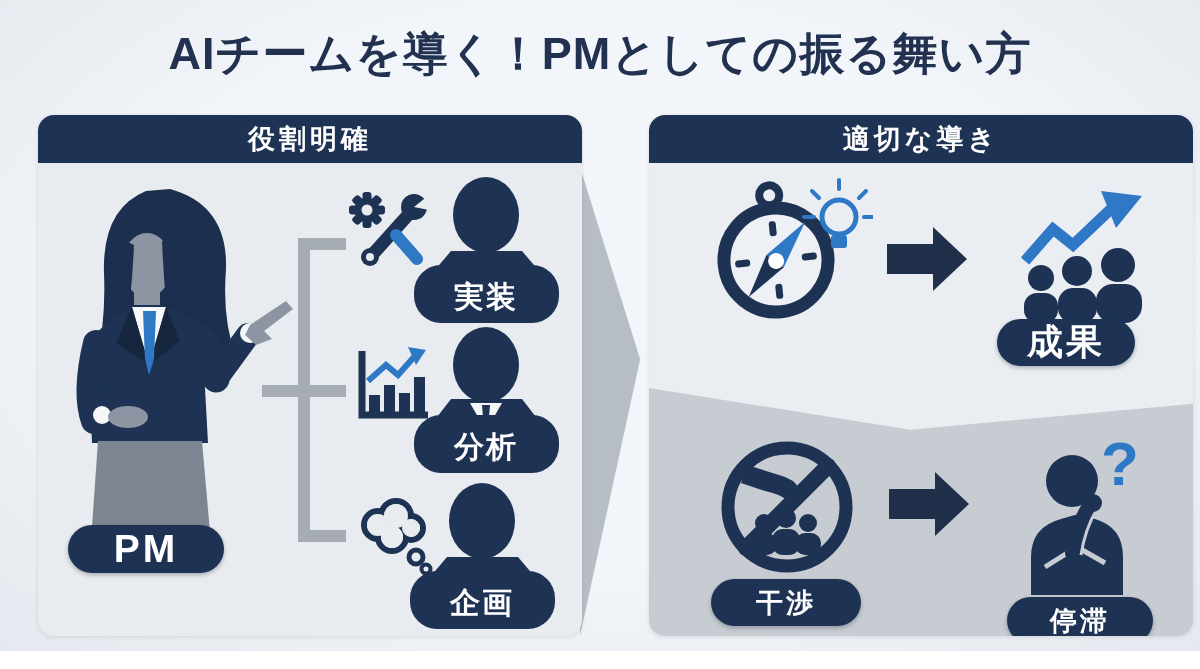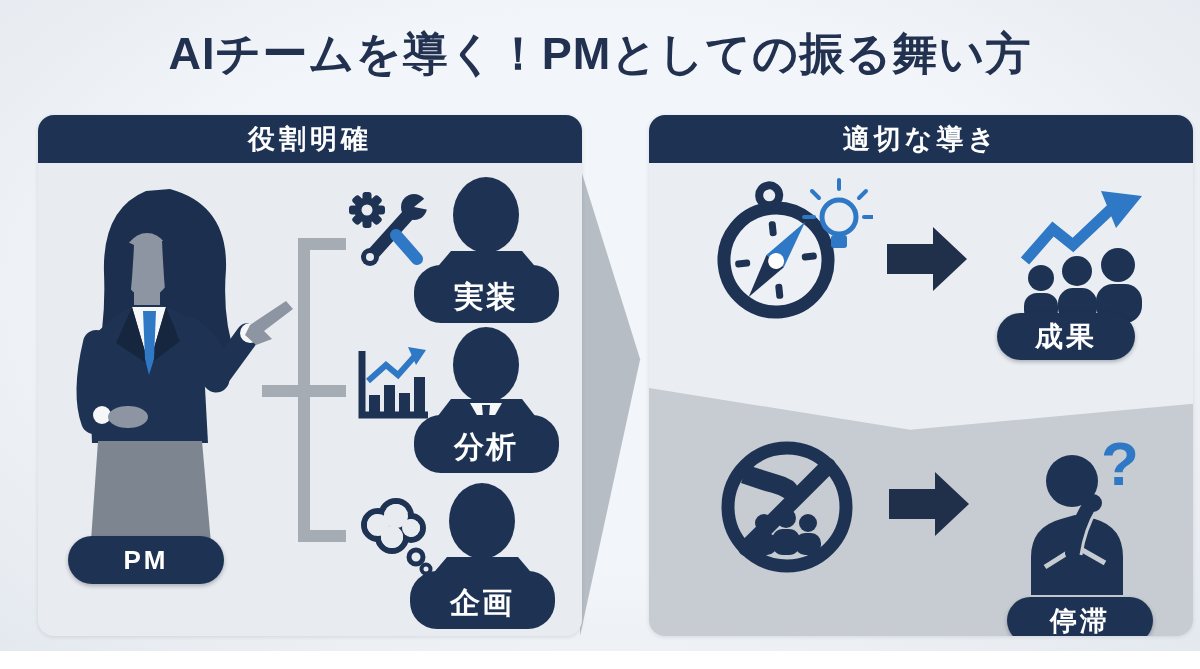--- a/index.html
+++ b/index.html
@@ -101,21 +101,21 @@
 
       <path d="M140,158 Q168,178 166,206" stroke="#1e3354" stroke-width="27" fill="none" stroke-linecap="round"></path>
       <path d="M166,206 L198,162" stroke="#1e3354" stroke-width="24" fill="none" stroke-linecap="round"></path>
       <circle cx="200" cy="160" r="10" fill="#f5f7f9"></circle>
 
       <path d="M200,152 L236,128 L243,136 L214,158 L222,166 L206,172 L195,162 Z" fill="#8d95a2"></path>
 
       <path d="M48,268 L152,268 L162,382 L40,382 Z" fill="#7d8591"></path>
     </svg>
 
-    <div class="pill" style="left:30px; top:421px; width:156px; height:48px; font-size:26px;text-align:right;">
+    <div class="pill" style="left:30px; top:410px; width:156px; height:48px; font-size:39px;text-align:right;">
       <span>PM</span>
     </div>
 
     <div class="bar" style="left:260px; top:123px; width:12px; height:304px;"></div>
     <div class="bar" style="left:260px; top:123px; width:48px; height:12px;"></div>
     <div class="bar" style="left:224px; top:270px; width:84px; height:12px;"></div>
     <div class="bar" style="left:260px; top:415px; width:48px; height:12px;"></div>
 
     <svg class="icon" style="left:306px; top:74px;" width="92" height="88" viewBox="0 0 92 88">
       <g fill="#1e3354" transform="translate(23,21)">
@@ -226,38 +226,41 @@
       <g fill="#1e3354">
         <circle cx="26" cy="95" r="13"></circle>
         <rect x="9" y="110" width="34" height="30" rx="13"></rect>
         <circle cx="62" cy="88" r="15"></circle>
         <rect x="43" y="105" width="39" height="35" rx="15"></rect>
         <circle cx="103" cy="82" r="17"></circle>
         <rect x="81" y="101" width="46" height="39" rx="17"></rect>
       </g>
     </svg>
 
-    <div class="pill" style="left:348px; top:198px; width:138px; height:47px; font-size:28px;">
+    <div class="pill" style="left:348px; top:204px; width:138px; height:47px; font-size:36px;">
       <span>成果</span>
     </div>
 
     <svg class="icon" style="left:68px; top:322px;" width="140" height="140" viewBox="0 0 140 140">
       <g fill="#1e3354">
         <path d="M30,28 L62,38 Q78,42 82,52 L72,64 Q60,56 48,54 L24,46 Z"></path>
         <circle cx="47" cy="86" r="9"></circle>
         <rect x="34" y="96" width="26" height="22" rx="10"></rect>
         <circle cx="69" cy="81" r="10"></circle>
         <rect x="55" y="92" width="28" height="26" rx="11"></rect>
         <circle cx="91" cy="86" r="9"></circle>
         <rect x="78" y="96" width="26" height="22" rx="10"></rect>
       </g>
       <circle cx="70" cy="70" r="59" stroke="#1e3354" stroke-width="13" fill="none"></circle>
       <rect x="62" y="4" width="16" height="132" rx="8" fill="#1e3354" transform="rotate(45 70 70)"></rect>
     </svg>
 
+    <div class="pill" style="left:62px; top:464px; width:150px; height:47px; font-size:27px;">
+      <span>干渉</span>
+    </div>
 
     <svg class="icon" style="left:240px; top:357px;" width="80" height="64" viewBox="0 0 80 64">
       <polygon points="0,17 46,17 46,0 80,32 46,64 46,47 0,47" fill="#20304a"></polygon>
     </svg>
 
     <svg class="icon" style="left:368px; top:330px;" width="135" height="150" viewBox="0 0 135 150">
       <circle cx="55" cy="36" r="26" fill="#1e3354"></circle>
       <path d="M14,150 L14,112 Q14,82 44,74 L58,70 L78,74 Q106,82 106,112 L106,150 Z" fill="#1e3354"></path>
       <polyline points="28,122 60,102 88,118" stroke="#c7ccd2" stroke-width="5" fill="none"></polyline>
       <path d="M56,108 Q60,80 74,60" stroke="#1e3354" stroke-width="16" fill="none" stroke-linecap="round"></path>

